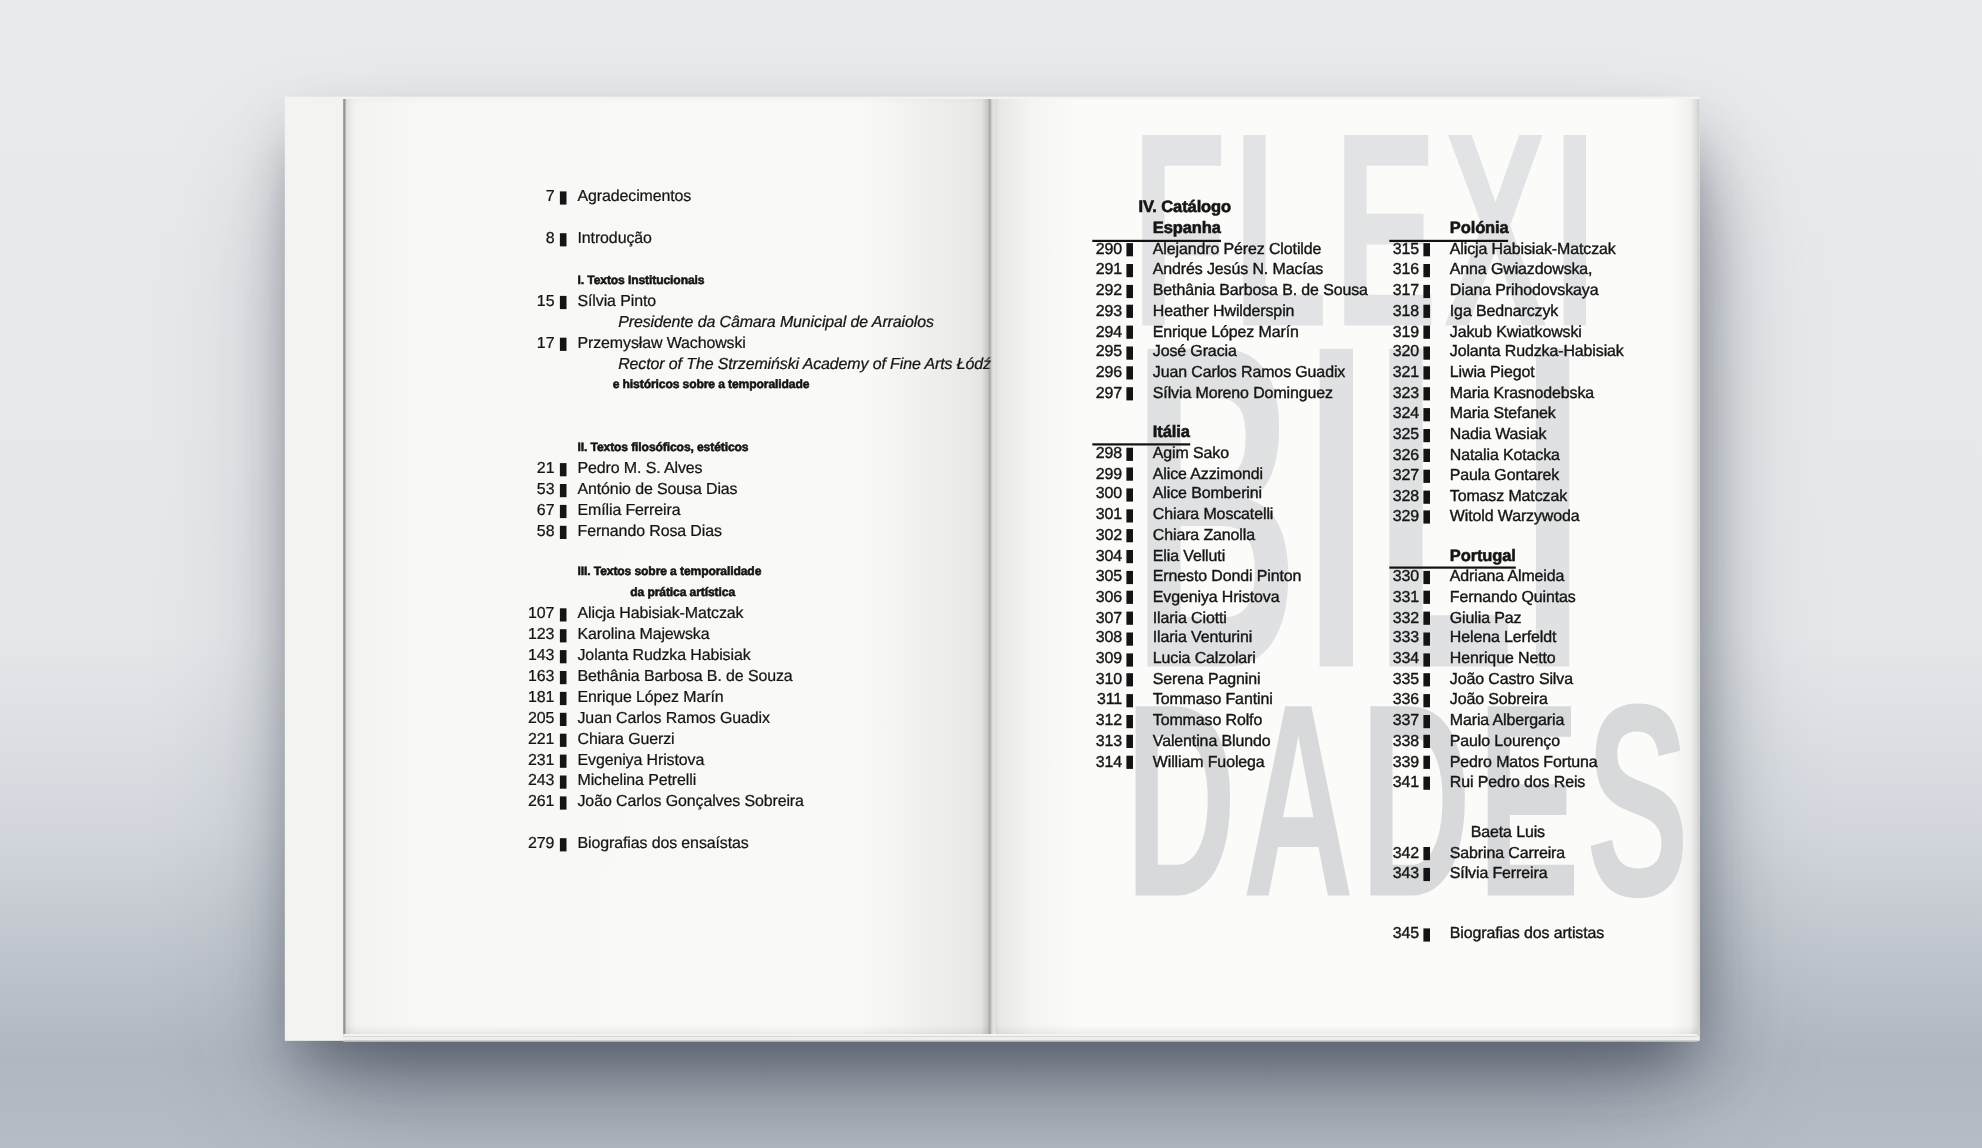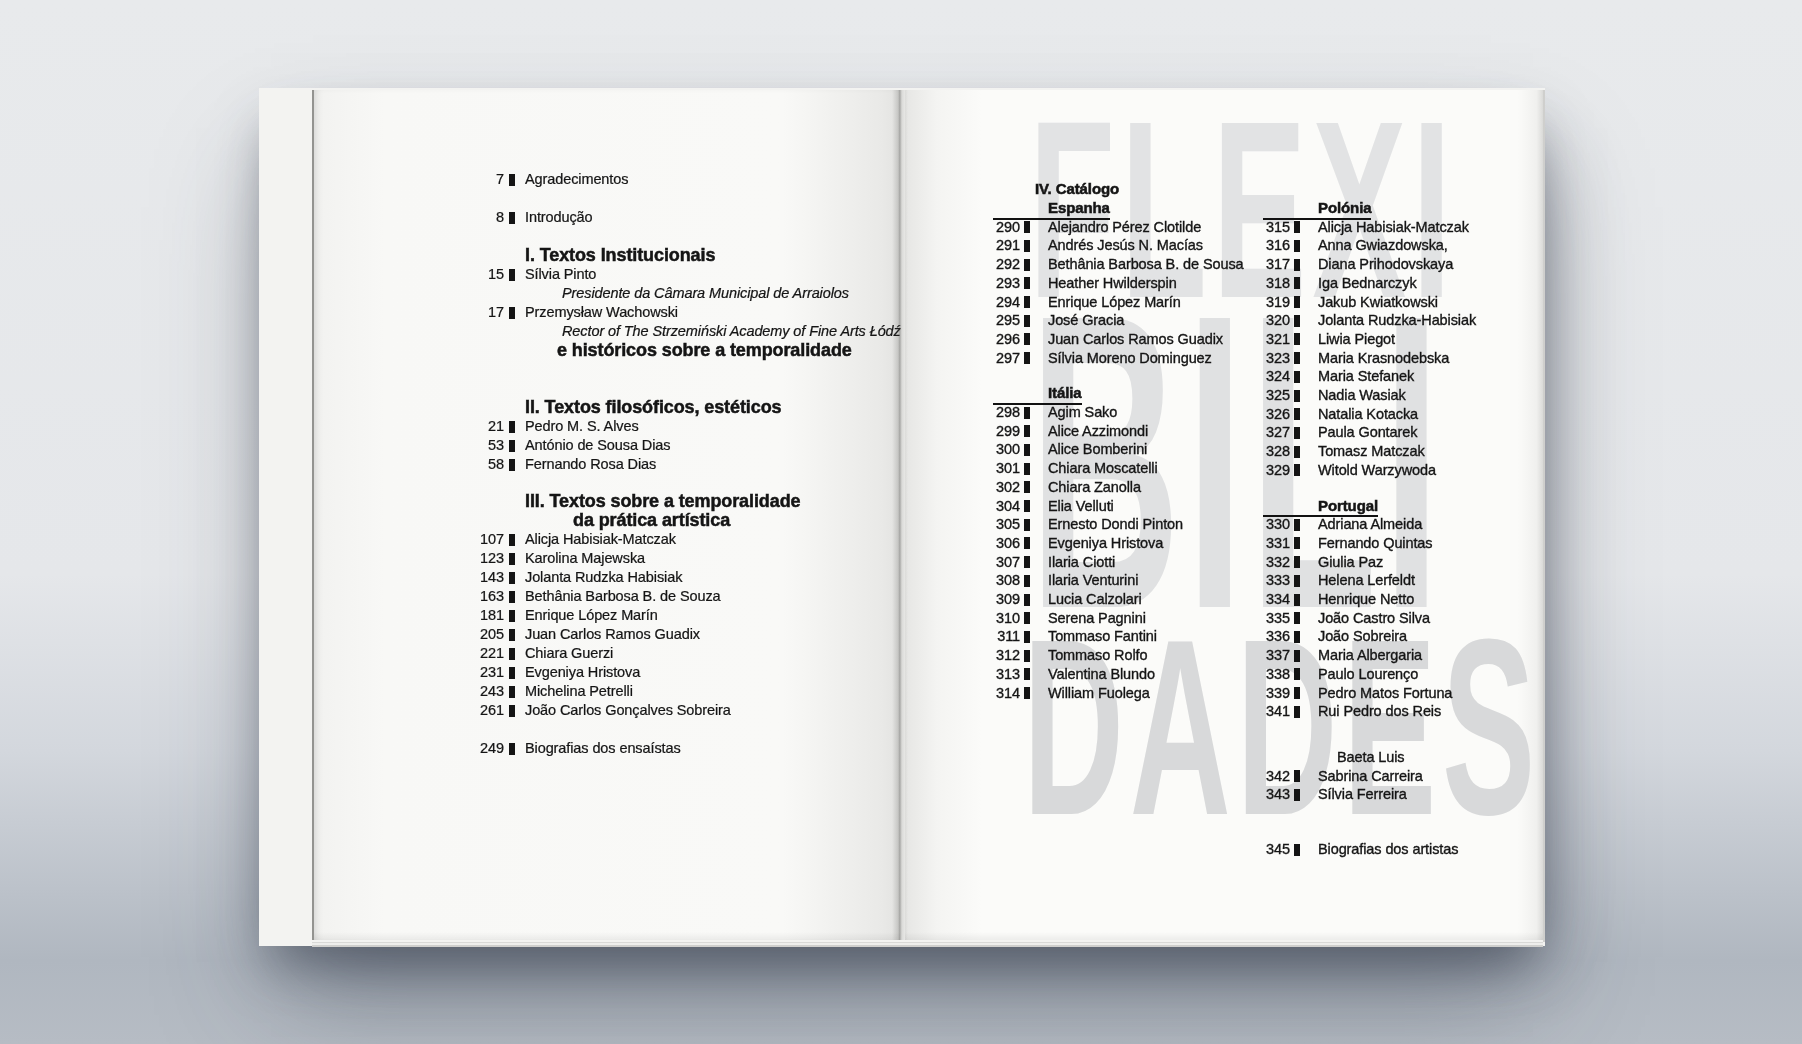--- a/index.html
+++ b/index.html
@@ -51,21 +51,21 @@
   .toc{position:absolute;z-index:2;color:#151515;}
   #left-content{left:146px;top:80px;width:440px;font-size:14.5px;line-height:19px;letter-spacing:-.1px;}
   .rcol{font-size:14.5px;line-height:18.7px;width:300px;letter-spacing:-.1px;}
   #col1{left:75px;top:90px;}
   #col2{left:345px;top:109px;}
   .trow{display:flex;align-items:flex-start;-webkit-text-stroke:.22px currentColor;}
   .tnum{flex:0 0 44px;text-align:right;}
   .tmark{flex:0 0 6px;height:12px;margin-left:5px;margin-top:3.5px;background:#141414;}
   .ttitle{margin-left:10px;white-space:nowrap;}
   .hid{visibility:hidden;}
-  .heading{font-weight:700;-webkit-text-stroke:.5px currentColor;font-size:18px;}
+  .heading{font-weight:700;-webkit-text-stroke:.5px currentColor;font-size:11px;}
   .subtitle .ttitle{font-style:italic;margin-left:47px;}
   .ind-a .ttitle{margin-left:42px;}
   .ind-b .ttitle{margin-left:58px;}
   .mt19{margin-top:19px;}
   .mt36{margin-top:36px;}
   .sec1{margin-top:19px;}
   .sec2{margin-top:38px;}
   .sec3{margin-top:18px;}
   
   .rrow{-webkit-text-stroke:.35px currentColor;}
@@ -138,20 +138,25 @@
             <span class="tnum">21</span>
             <span class="tmark"></span>
             <span class="ttitle">Pedro M. S. Alves</span>
           </div>
           <div class="trow">
             <span class="tnum">53</span>
             <span class="tmark"></span>
             <span class="ttitle">António de Sousa Dias</span>
           </div>
           <div class="trow">
+            <span class="tnum">67</span>
+            <span class="tmark"></span>
+            <span class="ttitle">Emília Ferreira</span>
+          </div>
+          <div class="trow">
             <span class="tnum">58</span>
             <span class="tmark"></span>
             <span class="ttitle">Fernando Rosa Dias</span>
           </div>
           <div class="trow heading sec3">
             <span class="tnum hid"></span>
             <span class="tmark hid"></span>
             <span class="ttitle">III. Textos sobre a temporalidade</span>
           </div>
           <div class="trow heading ind-b">
@@ -203,21 +208,21 @@
             <span class="tnum">243</span>
             <span class="tmark"></span>
             <span class="ttitle">Michelina Petrelli</span>
           </div>
           <div class="trow">
             <span class="tnum">261</span>
             <span class="tmark"></span>
             <span class="ttitle">João Carlos Gonçalves Sobreira</span>
           </div>
           <div class="trow mt19">
-            <span class="tnum">249</span>
+            <span class="tnum">279</span>
             <span class="tmark"></span>
             <span class="ttitle">Biografias dos ensaístas</span>
           </div>
         </div>
     </div>
 
     <div class="page page-right">
       <div class="wm">
         <div class="wml wml1">FLEXI</div>
         <div class="wml wml2">BILI</div>

